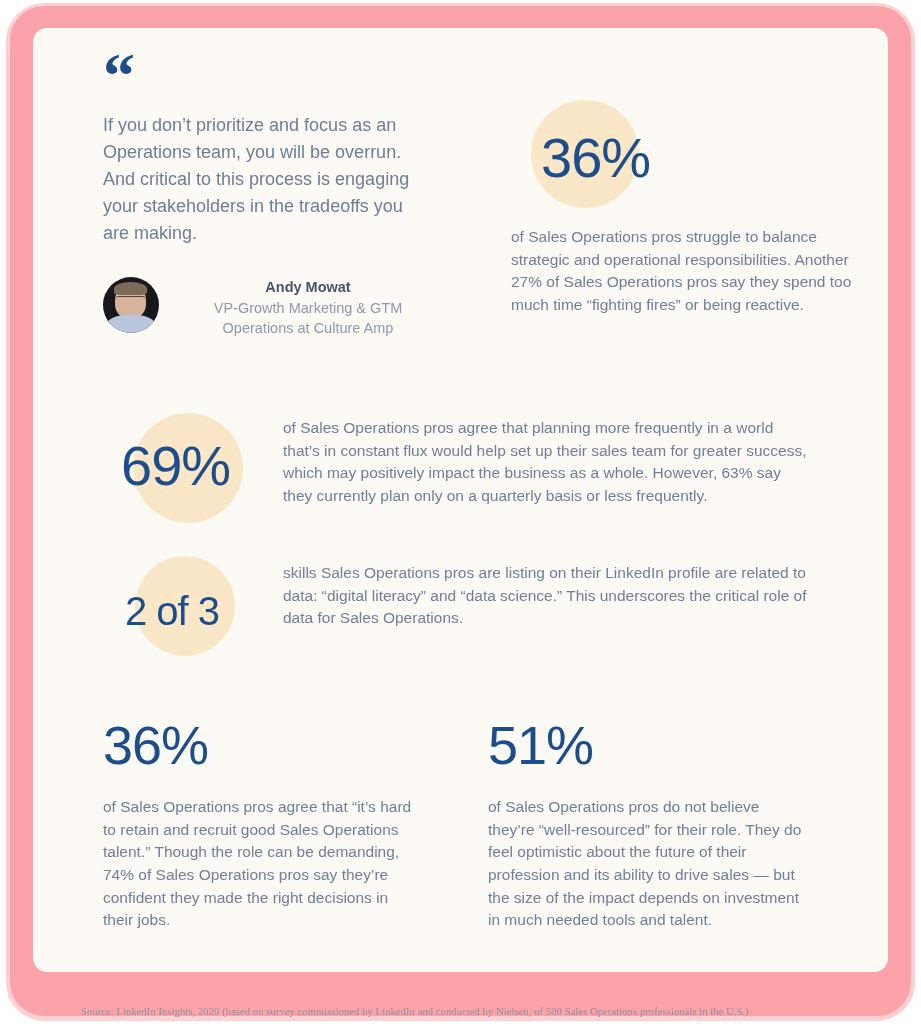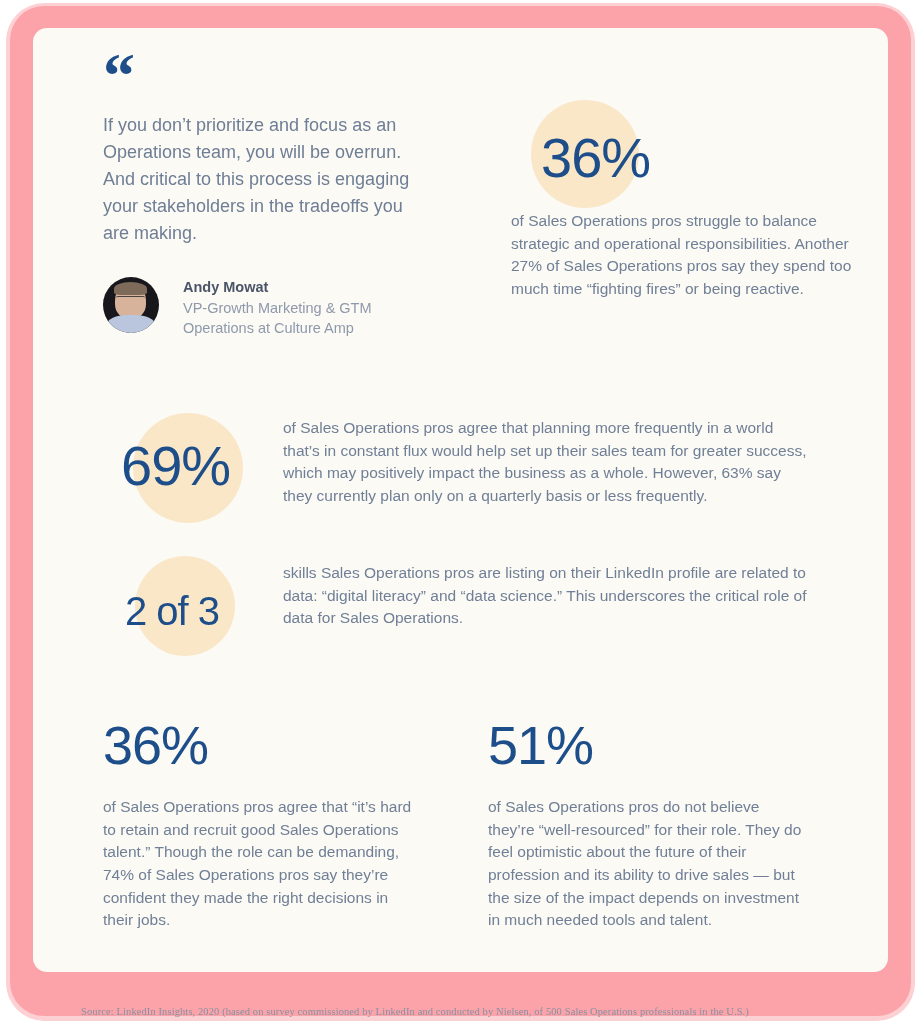--- a/index.html
+++ b/index.html
@@ -98,20 +98,21 @@
     font-size: 18px;
     line-height: 1.5;
     margin-top: 12px;
   }
 
   .attribution {
     display: flex;
     align-items: flex-start;
     gap: 24px;
     margin-top: 30px;
+    text-align: center;
   }
   .avatar {
     width: 56px;
     height: 56px;
     border-radius: 50%;
     flex: 0 0 56px;
     overflow: hidden;
     position: relative;
     background: #18171c;
   }
@@ -157,21 +158,21 @@
 
   
   .stat-tr {
     position: absolute;
     left: 478px;
     top: 72px;
     width: 350px;
   }
   .stat-tr .circ { left: 20px; top: 0px; width: 108px; height: 108px; }
   .stat-tr .stat-num { padding: 30px 0 0 30px; display: inline-block; }
-  .stat-tr .body-text { margin-top: 24px; }
+  .stat-tr .body-text { margin-top: 40px; }
 
   
   .stat-row {
     position: absolute;
     display: flex;
     align-items: flex-start;
   }
   .stat-row .numcell {
     position: relative;
     width: 180px;

